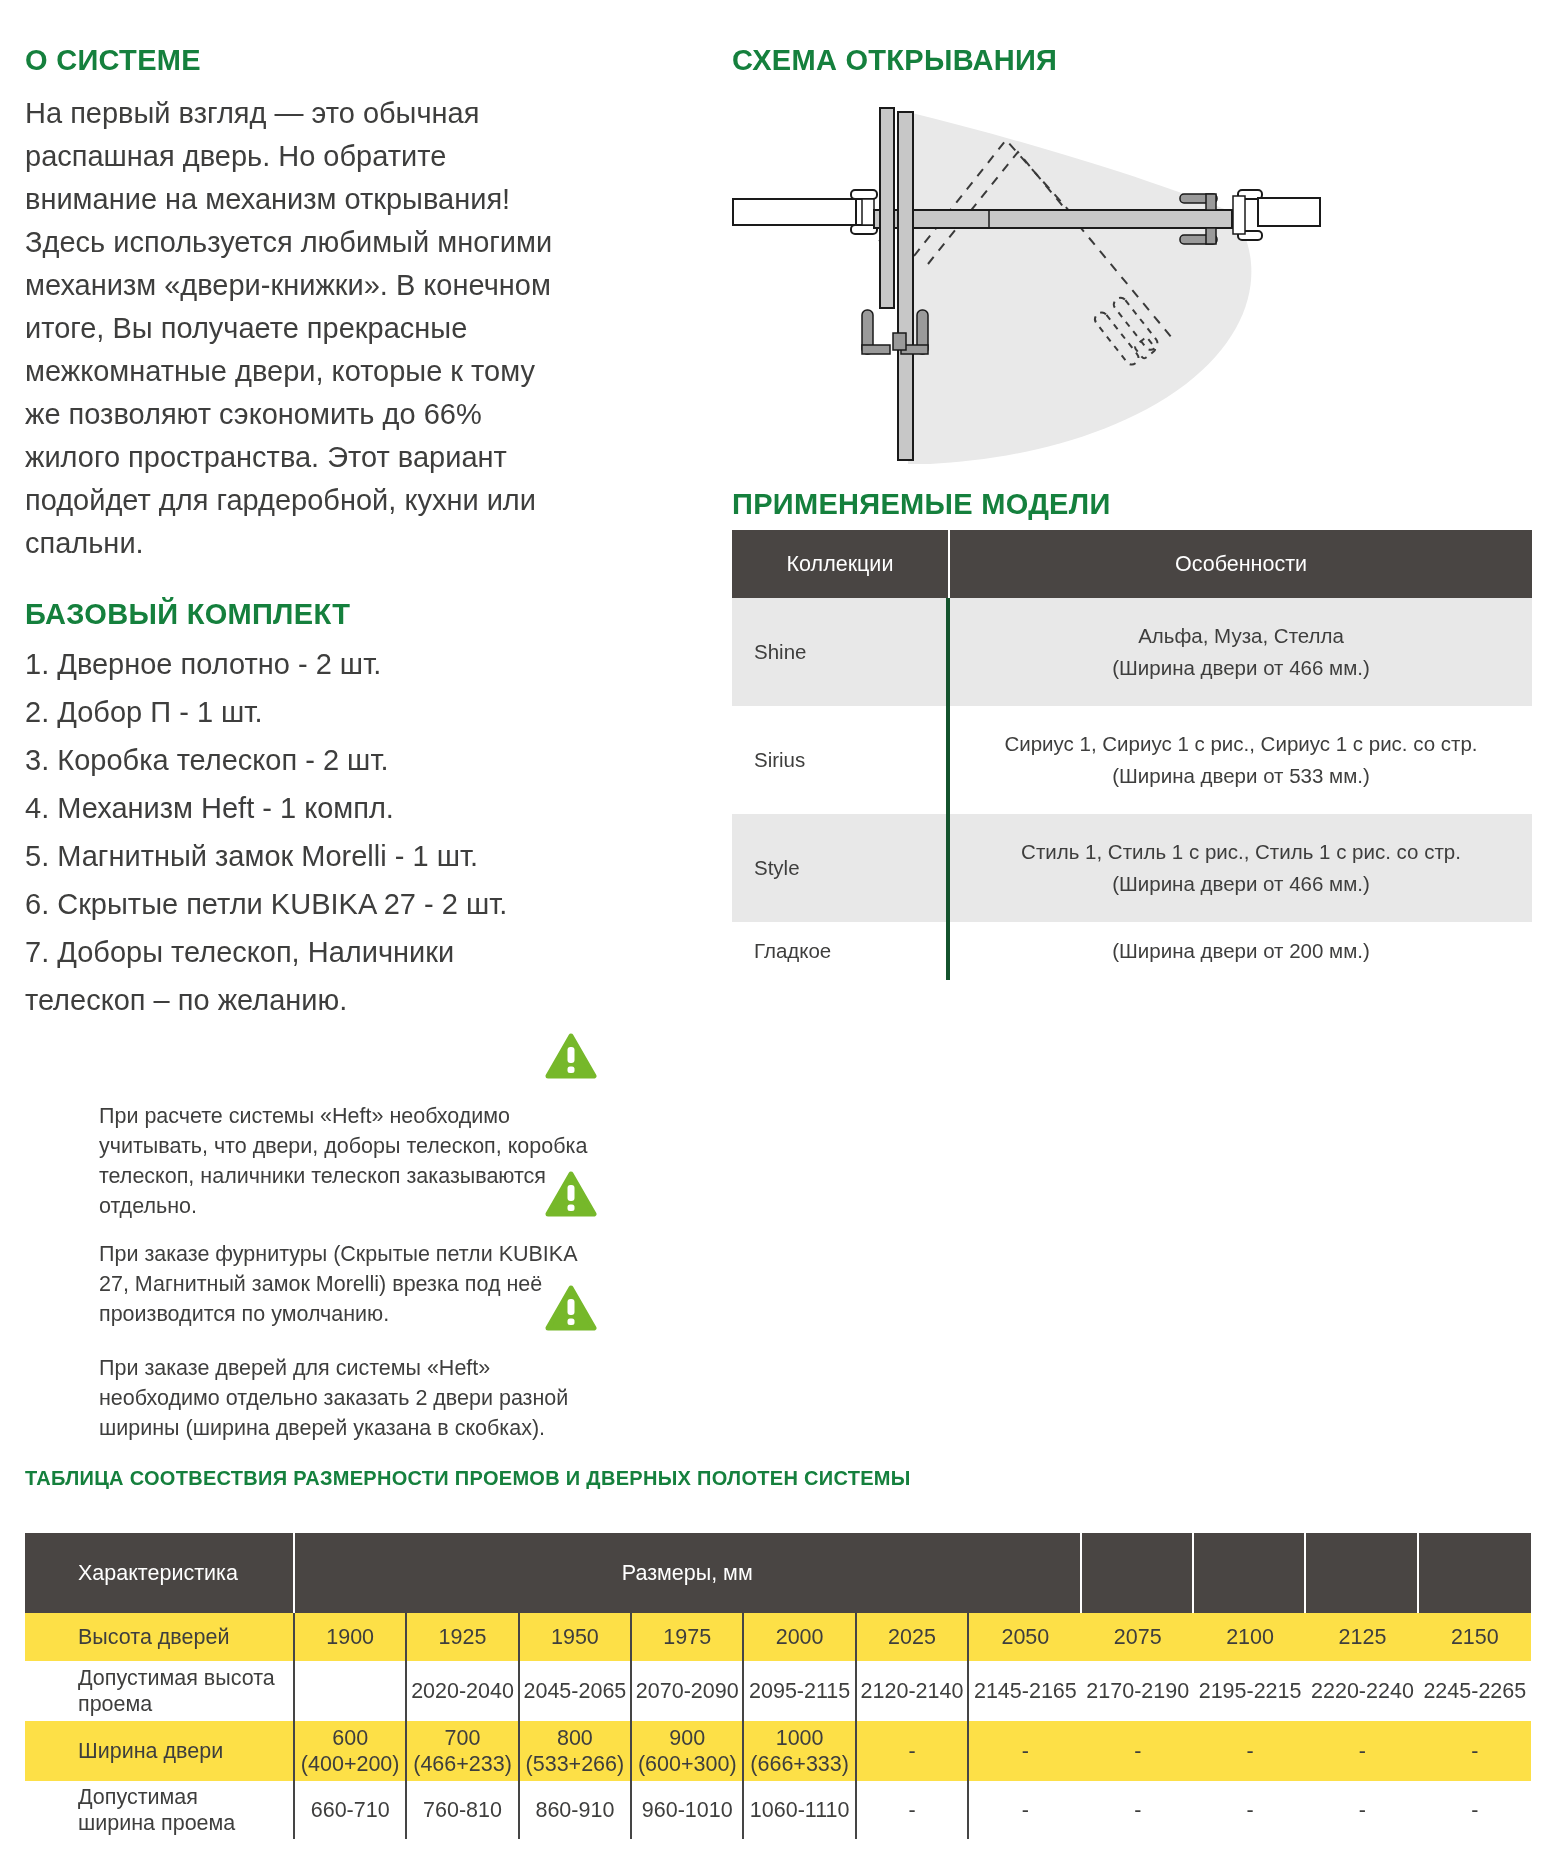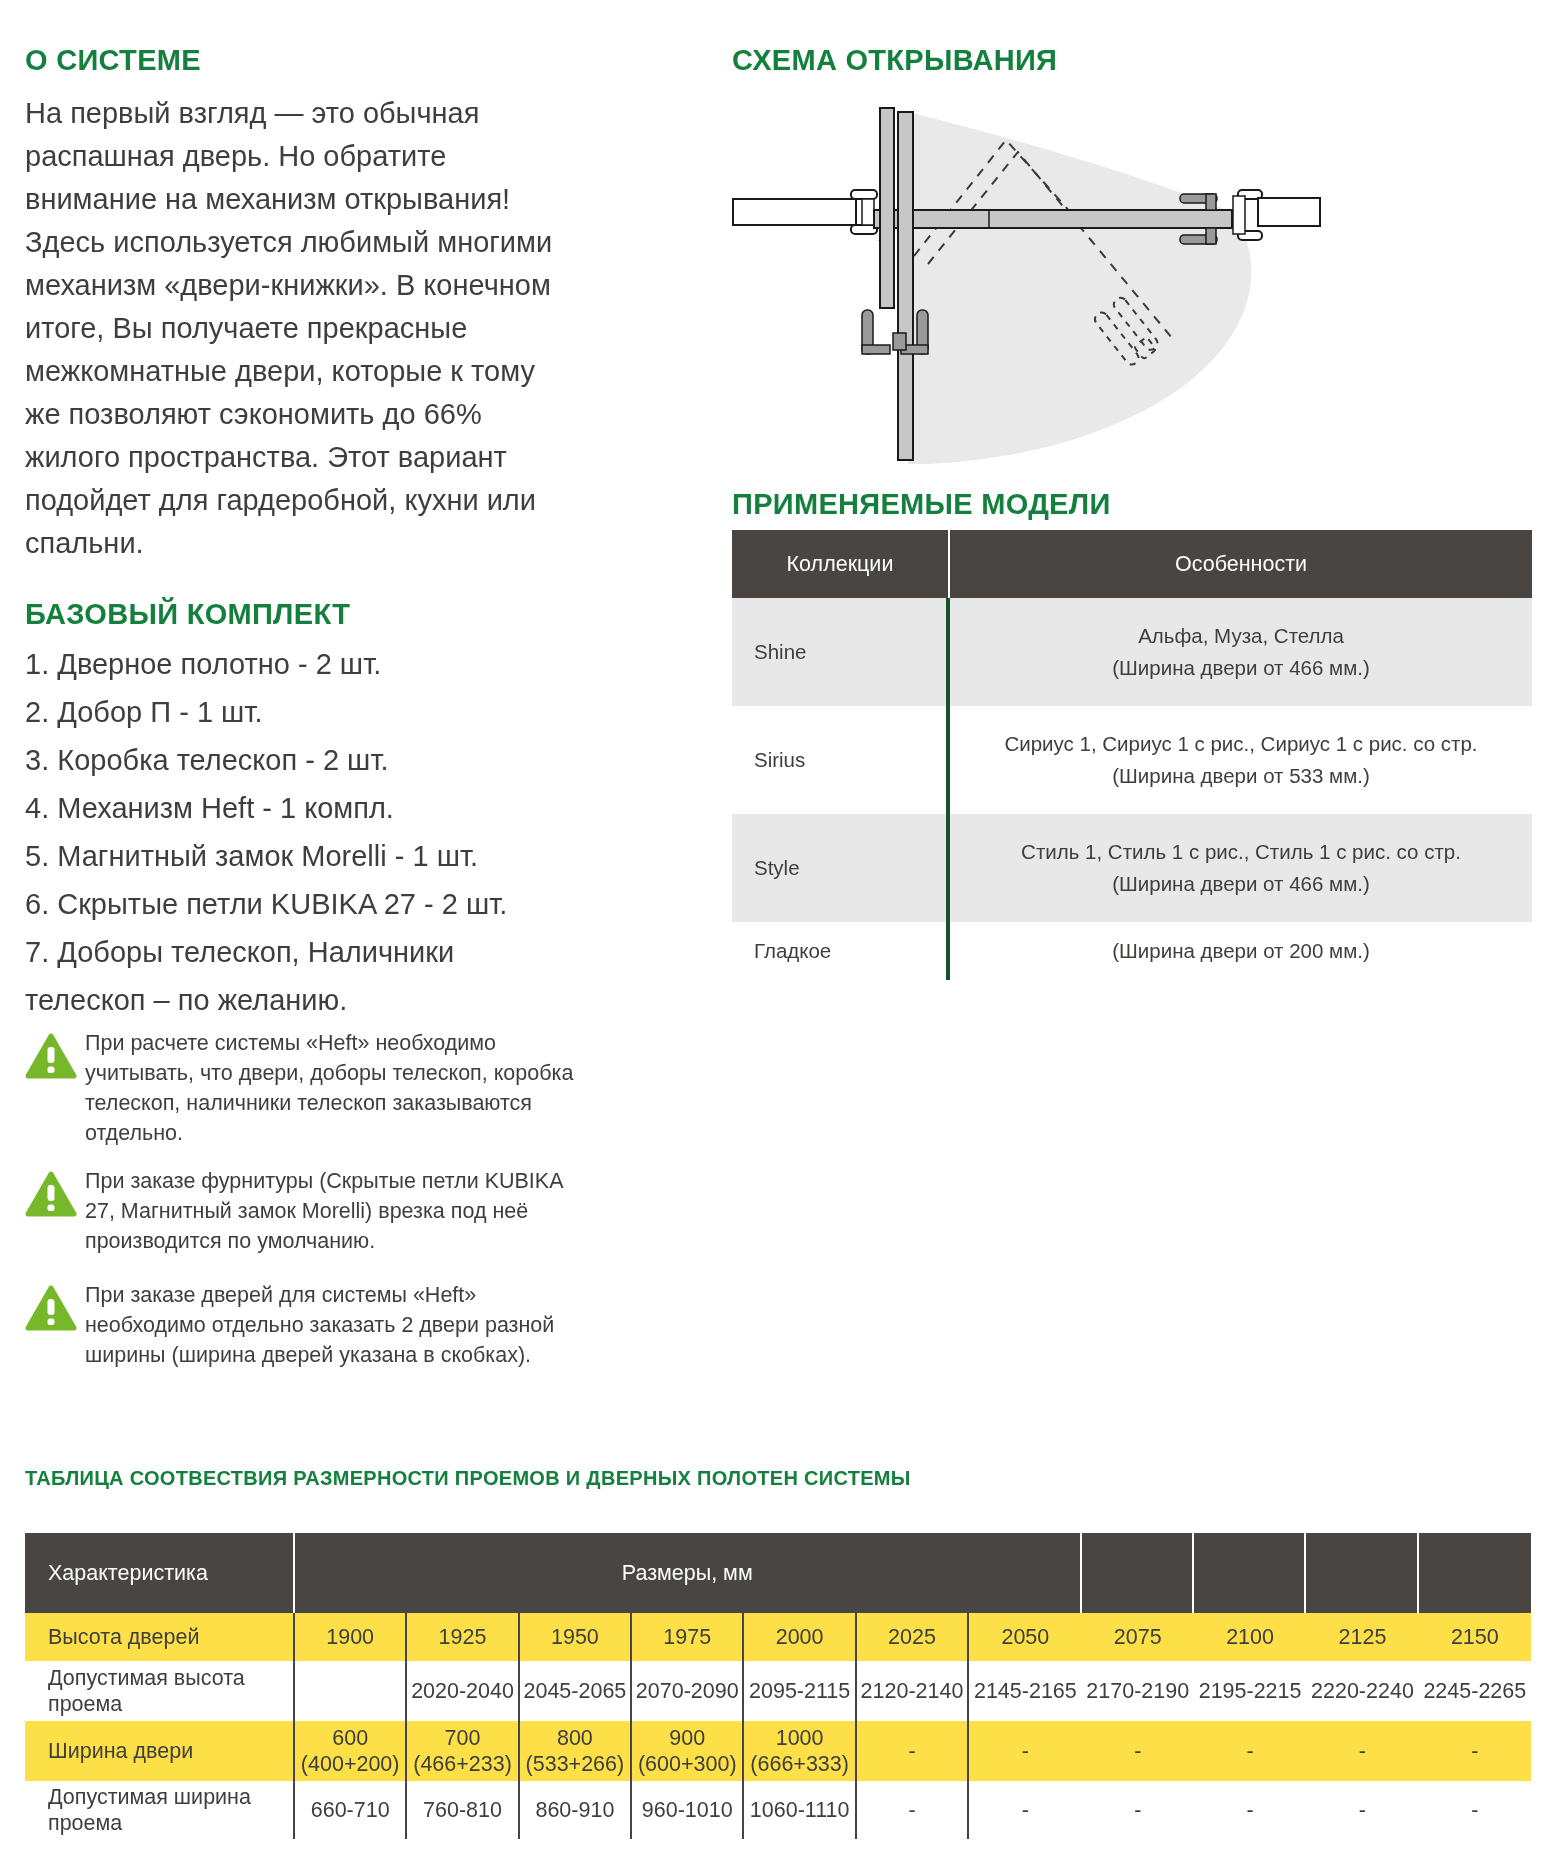--- a/index.html
+++ b/index.html
@@ -10,21 +10,21 @@
   }
   *{box-sizing:border-box;}
   .abs{position:absolute;}
   .sec-title{font-size:29px;font-weight:bold;color:#15803d;letter-spacing:.3px;white-space:nowrap;}
 
   
   #about-title{left:25px;top:20px;}
   #about-text{left:25px;top:92px;width:552px;font-size:29px;line-height:43px;margin:0;}
   #kit-title{left:25px;top:574px;}
   #kit-list{left:25px;top:640px;width:552px;font-size:29px;line-height:48px;}
-  .warn{left:25px;width:572px;display:flex;gap:8px;align-items:flex-start;}
+  .warn{left:25px;width:572px;display:flex;gap:20px;align-items:flex-end;flex-direction:column;}
   #warn-0{top:1028px;} #warn-1{top:1166px;} #warn-2{top:1280px;}
   .warn .icon{width:52px;height:48px;flex:none;margin-top:5px;}
   .warn p{margin:0;font-size:21.5px;line-height:30px;width:498px;}
   .tri{stroke:#76b82a;stroke-width:5;stroke-linejoin:round;}
 
   
   #scheme-title{left:732px;top:20px;}
   #diagram{left:732px;top:72px;width:592px;height:392px;}
   #models-title{left:732px;top:464px;}
 
@@ -45,21 +45,21 @@
   #bottom-title{left:25px;top:1450px;font-size:20px;}
   #size-table{
     left:25px;top:1533px;width:1506px;display:grid;
     grid-template-columns:270px repeat(11,1fr);
     grid-template-rows:80px 48px 60px 60px 58px;
   }
   .st-c{display:flex;align-items:center;justify-content:center;text-align:center;
         white-space:pre-line;font-size:21.5px;line-height:26px;}
   .st-h{background:#494543;color:#ffffff;}
   .st-h.wl{border-right:2px solid #ffffff;}
-  .st-label{justify-content:flex-start;text-align:left;padding-left:23px;padding-right:18px;}
+  .st-label{justify-content:flex-start;text-align:left;padding-left:53px;padding-right:18px;}
   .vr{border-right:2px solid #454545;}
   .bg{background:#fde047;}
 </style>
 </head>
 <body>
 
 <h2 class="abs sec-title" id="about-title">О СИСТЕМЕ</h2>
 <p class="abs" id="about-text">На первый взгляд — это обычная распашная дверь. Но обратите внимание на механизм открывания! Здесь используется любимый многими механизм «двери-книжки». В конечном итоге, Вы получаете прекрасные межкомнатные двери, которые к тому же позволяют сэкономить до 66% жилого пространства. Этот вариант подойдет для гардеробной, кухни или спальни.</p>
 
 <h2 class="abs sec-title" id="kit-title">БАЗОВЫЙ КОМПЛЕКТ</h2>

